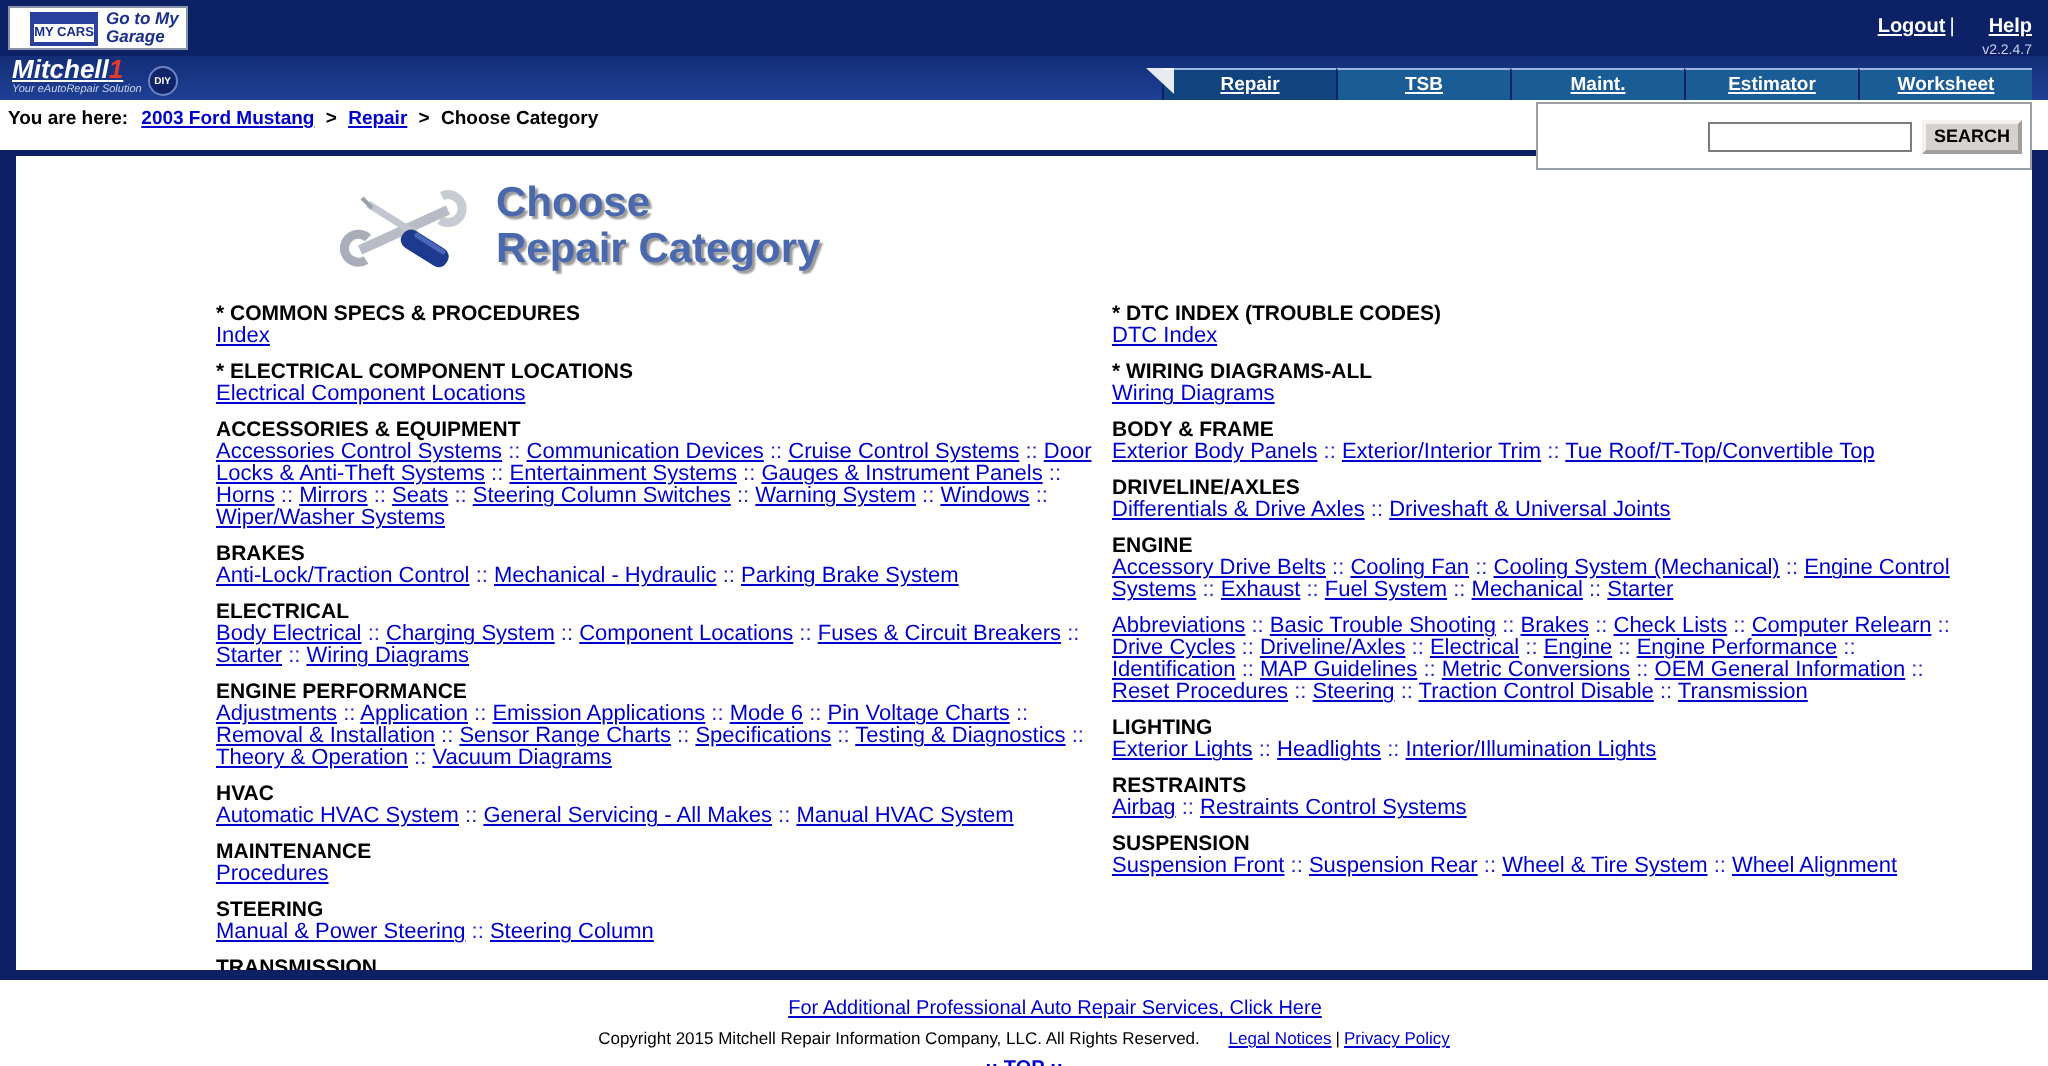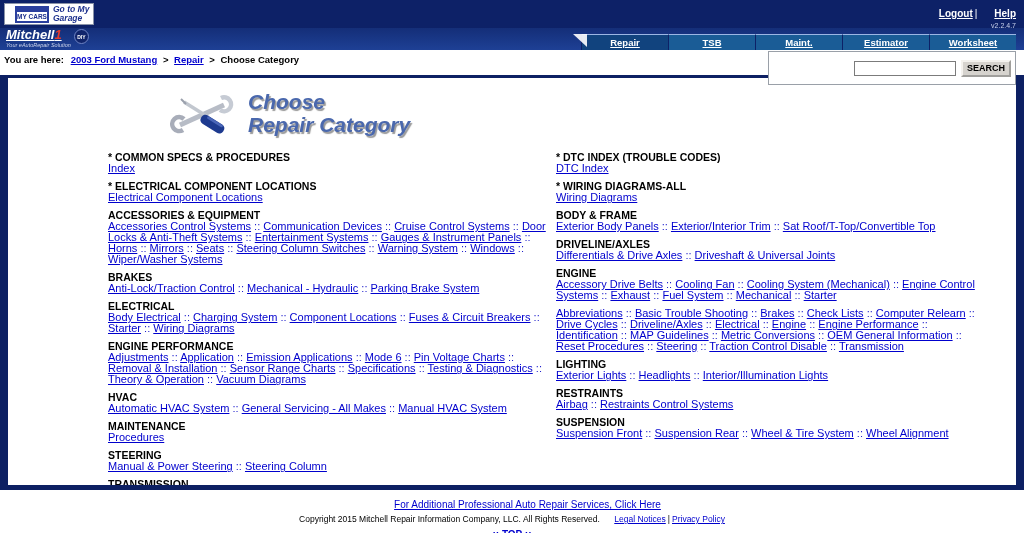--- a/index.html
+++ b/index.html
@@ -15,21 +15,21 @@
   .plate-text { flex:1; display:flex; align-items:center; justify-content:center;
     font-size:6.5px; font-weight:bold; color:#1b2f8d; letter-spacing:0; }
   .garage-label { font-size:8.5px; font-weight:bold; font-style:italic; color:#1b2f8d; line-height:1.05; }
   .top-links { position:absolute; right:8px; top:3px; text-align:right; }
   .top-links a { color:#fff; font-size:10px; font-weight:bold;padding-left:15px; }
   .top-links .pipe { color:#fff; font-size:10px; margin:0 2px; }
   .version { font-size:7px; color:#c7d1ec; margin-top:1px; }
 
   
   .logoband { position:relative; height:22px; background:linear-gradient(180deg,#142e78,#1e4095); }
-  .logo { position:absolute; left:6px; top:0px; display:flex; align-items:flex-start; gap:3px; }
+  .logo { position:absolute; left:6px; top:0px; display:flex; align-items:flex-end; gap:3px; }
   .brand { font-size:13px; font-weight:bold; font-style:italic; color:#fff; text-decoration:underline; line-height:1; }
   .brand .one { color:#e23b2e; }
   .tagline { font-size:5.5px; font-style:italic; color:#cdd5ec; margin-top:1px; }
   .diy-badge { width:15px; height:15px; border-radius:50%; background:#10246b; border:1px solid #6f84c4;
     color:#fff; font-size:5px; font-weight:bold; display:flex; align-items:center; justify-content:center; margin-top:1px; }
   .tabs { position:absolute; right:8px; bottom:0; display:flex; }
   .tabs::before { content:""; width:0; height:0; border-bottom:13px solid transparent; border-right:14px solid #fff;
     opacity:.9; margin-right:-6px; transform:translateY(0); }
   .tab { width:87px; text-align:center; font-size:9.5px; font-weight:bold; color:#fff; text-decoration:underline;
     background:#1a5c96; border-top:1px solid #9cb6e4; border-left:1px solid #0d2167; padding:2px 0 2px; cursor:pointer; }
@@ -43,21 +43,21 @@
   .search-box { position:absolute; right:8px; top:1px; width:248px; height:22px; border:1px solid #9aa0a8;
     display:flex; align-items:center; justify-content:flex-end; gap:5px; padding:16px 4px; background:#fff; }
   .search-input { width:102px; height:15px; border:1px solid #7b7b7b; font-size:10px; padding:0 2px; }
   .search-btn { height:17px; background:#d6d3ce; border:2px outset #f4f2ee; font-size:9px; font-weight:bold;
     color:#000; padding:0 4px; cursor:pointer; font-family:"Liberation Sans", sans-serif; }
 
   
   .mainbox { height:415px; border:solid #0d2063; border-width:3px 8px 5px 8px; background:#fff; overflow:hidden; }
   .title-row { display:flex; align-items:center; gap:12px; margin:13px 0 16px 162px; }
   .tool-icon { width:66px; height:40px; }
-  .title-text { font-size:21px; font-weight:bold; font-style:italic; color:#4a68ad;
+  .title-text { font-size:21px; font-weight:bold; color:#4a68ad;
     text-shadow:1.5px 1.5px 1px #9a9a9a; line-height:1.08; }
 
   .cols { display:flex; padding:0 20px 0 100px; }
   .col-left { width:440px; }
   .col-right { width:422px; margin-left:8px; }
   .cat { margin-bottom:7px; }
   .cat h3 { font-size:10.5px; font-weight:bold; color:#000; line-height:11px; }
   .cat .links { font-size:11px; line-height:11px; }
   .cat .links a { color:#0000cd; }
   .cat .links .sep { color:#2222cc; text-decoration:none; }
@@ -190,21 +190,21 @@
         <div class="cat">
           <h3>* DTC INDEX (TROUBLE CODES)</h3>
           <div class="links"><a>DTC Index</a></div>
         </div>
         <div class="cat">
           <h3>* WIRING DIAGRAMS-ALL</h3>
           <div class="links"><a>Wiring Diagrams</a></div>
         </div>
         <div class="cat">
           <h3>BODY &amp; FRAME</h3>
-          <div class="links"><a>Exterior Body Panels</a><span class="sep"> :: </span><a>Exterior/Interior Trim</a><span class="sep"> :: </span><a>Sat Roof/T-Top/Convertible Top</a></div>
+          <div class="links"><a>Exterior Body Panels</a><span class="sep"> :: </span><a>Exterior/Interior Trim</a><span class="sep"> :: </span><a>Tue Roof/T-Top/Convertible Top</a></div>
         </div>
         <div class="cat">
           <h3>DRIVELINE/AXLES</h3>
           <div class="links"><a>Differentials &amp; Drive Axles</a><span class="sep"> :: </span><a>Driveshaft &amp; Universal Joints</a></div>
         </div>
         <div class="cat">
           <h3>ENGINE</h3>
           <div class="links"><a>Accessory Drive Belts</a><span class="sep"> :: </span><a>Cooling Fan</a><span class="sep"> :: </span><a>Cooling System (Mechanical)</a><span class="sep"> :: </span><a>Engine Control Systems</a><span class="sep"> :: </span><a>Exhaust</a><span class="sep"> :: </span><a>Fuel System</a><span class="sep"> :: </span><a>Mechanical</a><span class="sep"> :: </span><a>Starter</a></div>
         </div>
         <div class="cat">

